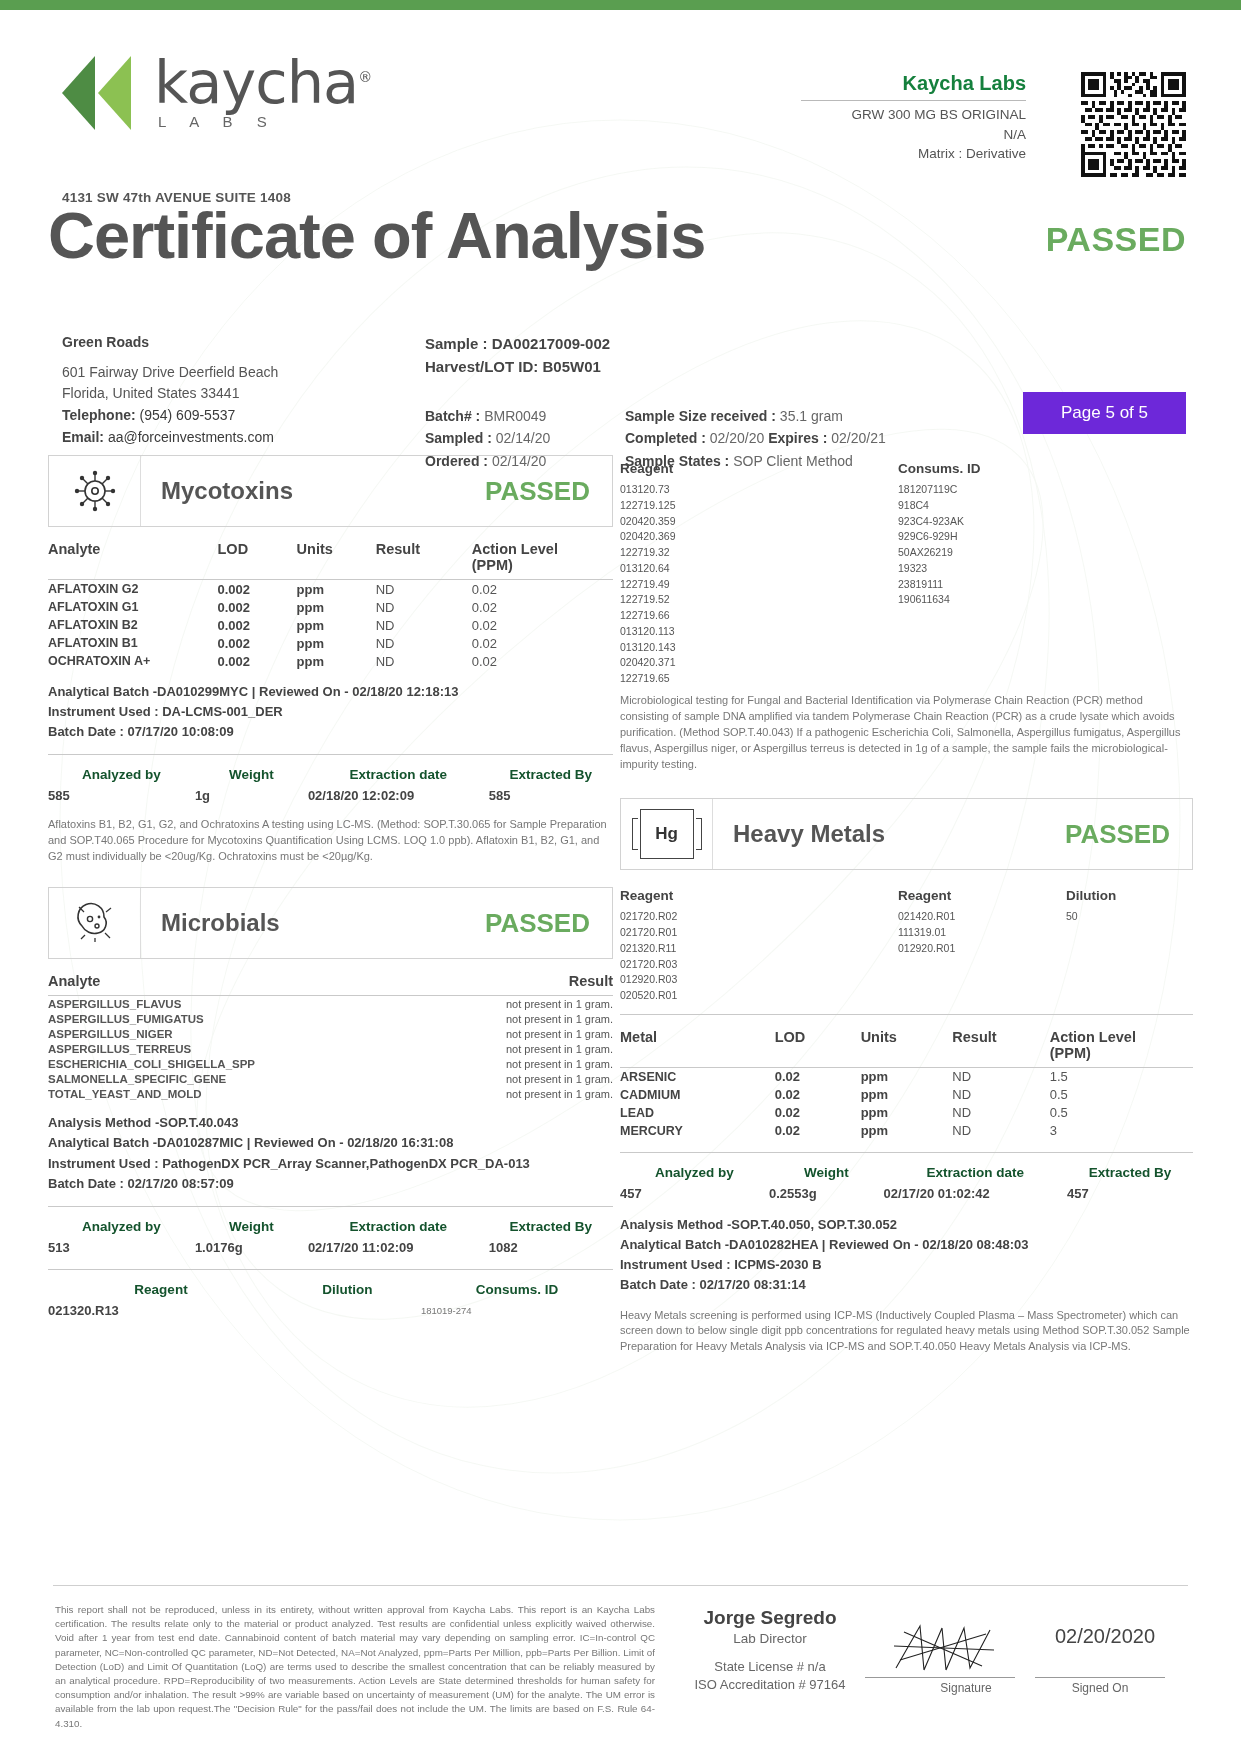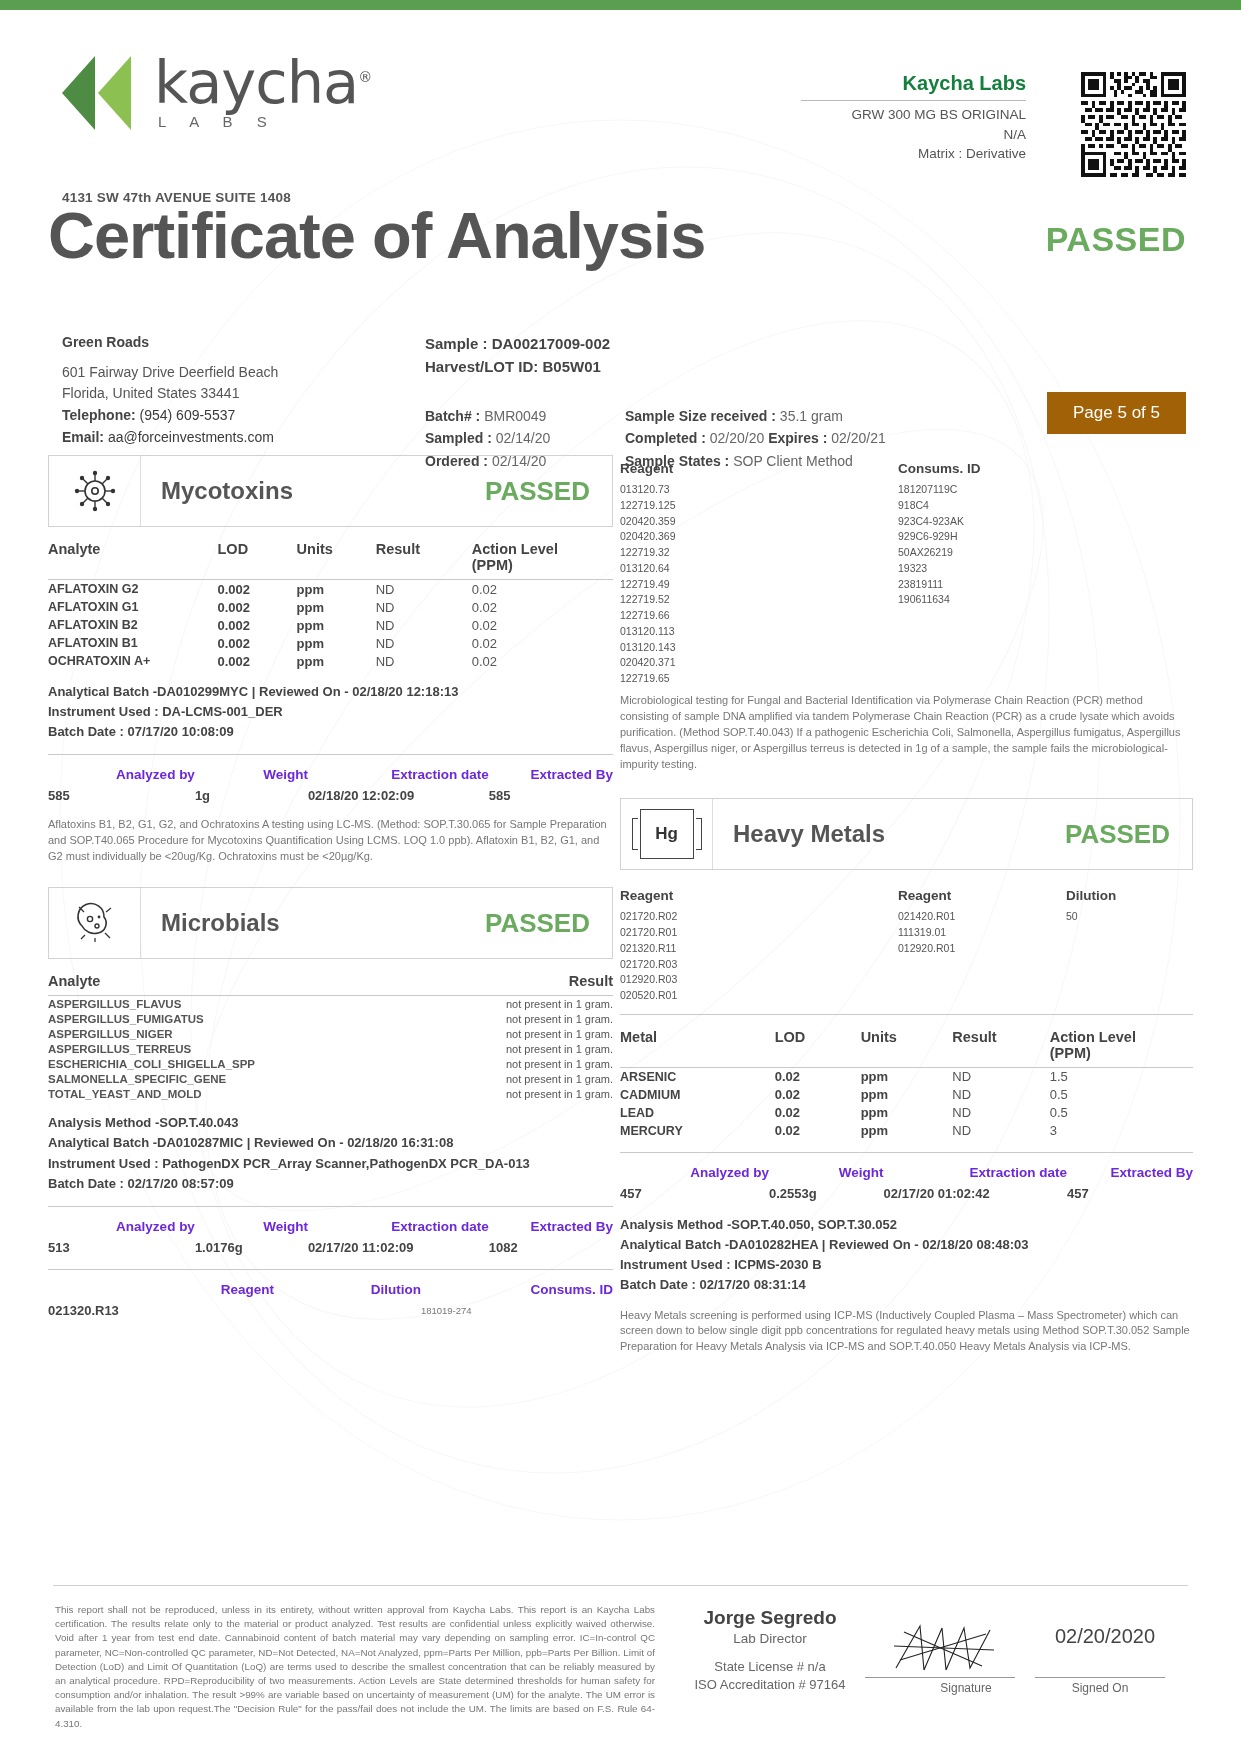--- a/index.html
+++ b/index.html
@@ -48,21 +48,21 @@
   .info .col1 .a { color:#555; }
   .info .col1 b { color:#444; }
   .info .col2 { position:absolute; left:425px; top:22px; line-height:1.55; }
   .info .col2 .big { font-weight:bold; color:#444; font-size:15px; }
   .info .col3 { position:absolute; left:425px; top:95px; line-height:1.6; }
   .info .col3 b { color:#444; }
   .info .col3 .v { color:#666; }
   .info .col4 { position:absolute; left:600px; top:95px; line-height:1.6;margin-left:25px; }
   .info .col4 b { color:#444; }
   .info .col4 .v { color:#666; }
-  .pagebox { position:absolute; right:55px; top:82px; background:#a16207; color:#fff; font-size:17px; padding:11px 26px; }
+  .pagebox { position:absolute; right:55px; top:82px; background:#6d28d9; color:#fff; font-size:17px; padding:11px 38px; }
 
   
   .body { position:relative; }
   .col-l { position:absolute; left:48px; top:0; width:565px; }
   .col-r { position:absolute; left:620px; top:0; width:573px; }
 
   .panel { border:1px solid #d2d2d2; display:flex; align-items:center; height:72px; }
   .panel .ico { width:92px; display:flex; align-items:center; justify-content:center; border-right:1px solid #ddd; height:100%; }
   .panel .pname { flex:1; font-size:24px; font-weight:bold; color:#555; padding-left:20px; }
   .panel .pstat { font-size:26px; font-weight:bold; color:#6aab5f; padding-right:22px; }
@@ -75,21 +75,21 @@
   table.tbl th { text-align:left; font-size:14.5px; font-weight:bold; color:#444; padding:14px 0 6px 0; border-bottom:1px solid #c9c9c9; vertical-align:top; }
   table.tbl td { padding:1.5px 0; color:#555; }
   table.tbl td.an { font-weight:bold; font-size:12.5px; color:#444; }
   table.tbl td.num { font-weight:bold; color:#444; }
 
   .meta-lines { font-size:13px; color:#555; line-height:1.55; margin-top:12px; }
   .meta-lines b { color:#444; }
   .small-note { font-size:11px; color:#777; line-height:1.45; margin-top:12px; }
 
   .sub-tbl { width:100%; border-collapse:collapse; font-size:13px; margin-top:12px; }
-  .sub-tbl th { text-align:right; font-size:13.5px; font-weight:bold; color:#6d28d9; border-top:1px solid #c9c9c9; padding:12px 0 4px 0; }
+  .sub-tbl th { text-align:center; font-size:13.5px; font-weight:bold; color:#14532d; border-top:1px solid #c9c9c9; padding:12px 0 4px 0; }
   .sub-tbl td { padding:2px 0; color:#444; font-weight:bold; font-size:13px; }
   .reag-cols { display:flex; font-size:10.5px; color:#555; line-height:1.5; }
   .reag-cols .rc { }
 
   .hr { height:1px; background:#c9c9c9; margin:10px 0 0 0; }
 
   .micro-res { font-size:11px; color:#666; text-align:right; }
   .micro-an { font-size:11.5px; font-weight:bold; color:#444; }
 
   

